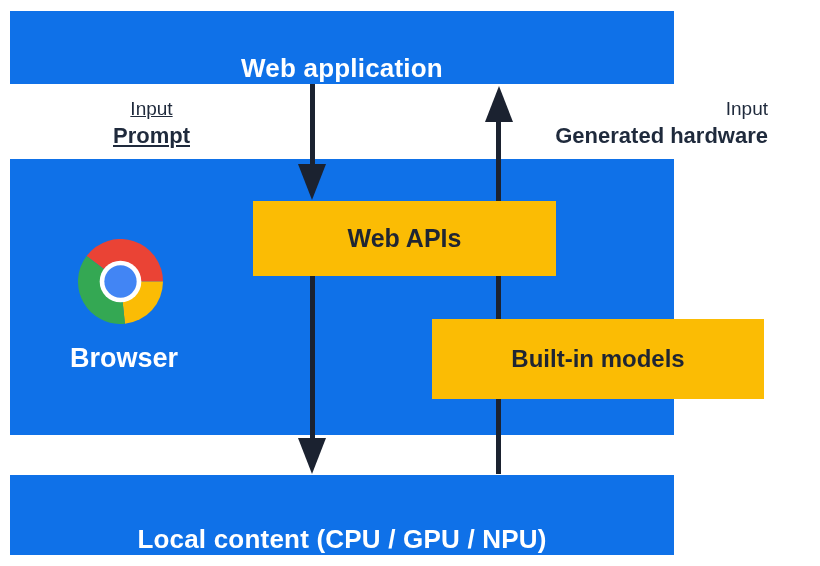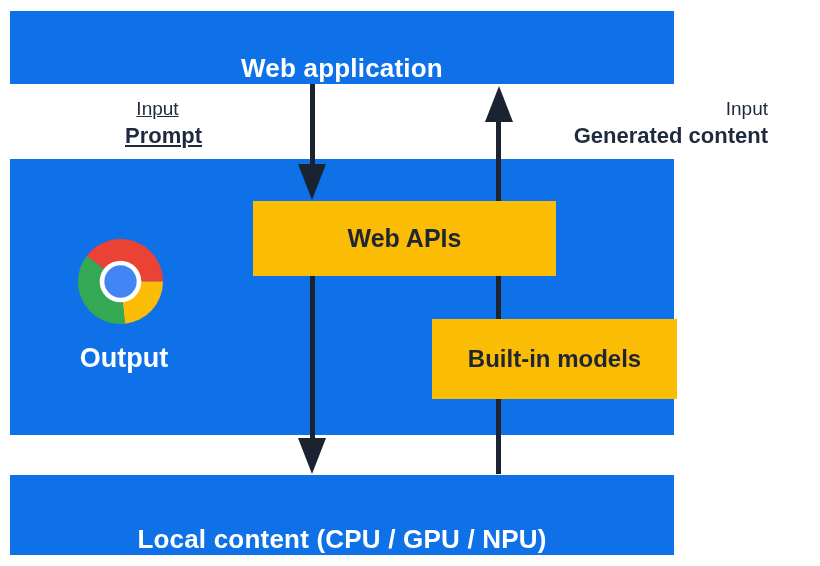--- a/index.html
+++ b/index.html
@@ -23,31 +23,31 @@
   }
   .layer-bar .bar-label{
     color:#fff;font-size:26px;font-weight:bold;letter-spacing:.2px;
   }
   .bar-top{top:11px;height:73px;}
   .bar-mid{top:159px;height:276px;}
   .bar-bottom{top:475px;height:80px;}
 
   .io-block{position:absolute;top:96px;color:var(--navy);}
   .io-caption{font-size:19px;font-weight:400;line-height:26px;}
-  .io-value{font-size:22px;font-weight:bold;line-height:28px;margin-left:12px;}
+  .io-value{font-size:22px;font-weight:bold;line-height:28px;}
   .io-left{left:113px;text-align:center;text-decoration:underline;}
   .io-right{right:52px;text-align:right;}
 
   .yellow-box{
     position:absolute;background:var(--yellow);z-index:2;
     display:flex;flex-direction:column;justify-content:center;
     text-align:center;color:#1F2533;font-weight:bold;
   }
   .box-web-apis{left:253px;top:201px;width:303px;height:75px;font-size:25px;}
-  .box-builtin{left:432px;top:319px;width:245px;height:80px;font-size:24px;line-height:30px;}
+  .box-builtin{left:432px;top:319px;width:332px;height:80px;font-size:24px;line-height:30px;}
 
   .chrome-logo{position:absolute;left:78px;top:239px;width:85px;height:85px;z-index:2;}
   .browser-label{
     position:absolute;left:64px;top:343px;width:120px;z-index:2;
     text-align:center;color:#fff;font-size:27px;font-weight:bold;
   }
 
   .arrow-line{position:absolute;width:5px;background:var(--arrow);z-index:1;}
   .arrow-head{position:absolute;width:0;height:0;z-index:1;
     border-left:14px solid transparent;border-right:14px solid transparent;}
@@ -69,33 +69,33 @@
   <div class="layer-bar bar-top">
     <span class="bar-label">Web application</span>
   </div>
 
   <div class="io-block io-left">
     <div class="io-caption">Input</div>
     <div class="io-value">Prompt</div>
   </div>
   <div class="io-block io-right">
     <div class="io-caption">Input</div>
-    <div class="io-value">Generated content</div>
+    <div class="io-value">Generated hardware</div>
   </div>
 
   <div class="layer-bar bar-mid"></div>
 
   <svg class="chrome-logo" viewBox="0 0 100 100" aria-hidden="true">
     <path d="M50,50 L10.07,19.91 A50 50 0 0 1 100,50 Z" fill="#EA4335"></path>
     <path d="M50,50 L100,50 A50 50 0 0 1 55.23,99.73 Z" fill="#FBBC05"></path>
     <path d="M50,50 L55.23,99.73 A50 50 0 0 1 10.07,19.91 Z" fill="#34A853"></path>
     <circle cx="50" cy="50" r="24.5" fill="#FFFFFF"></circle>
     <circle cx="50" cy="50" r="19" fill="#4285F4"></circle>
   </svg>
-  <div class="browser-label">Output</div>
+  <div class="browser-label">Browser</div>
 
   <div class="yellow-box box-web-apis">
     <span>Web APIs</span>
   </div>
 
   <div class="yellow-box box-builtin">
     <span>Built-in models</span>
   </div>
 
   <div class="layer-bar bar-bottom">

